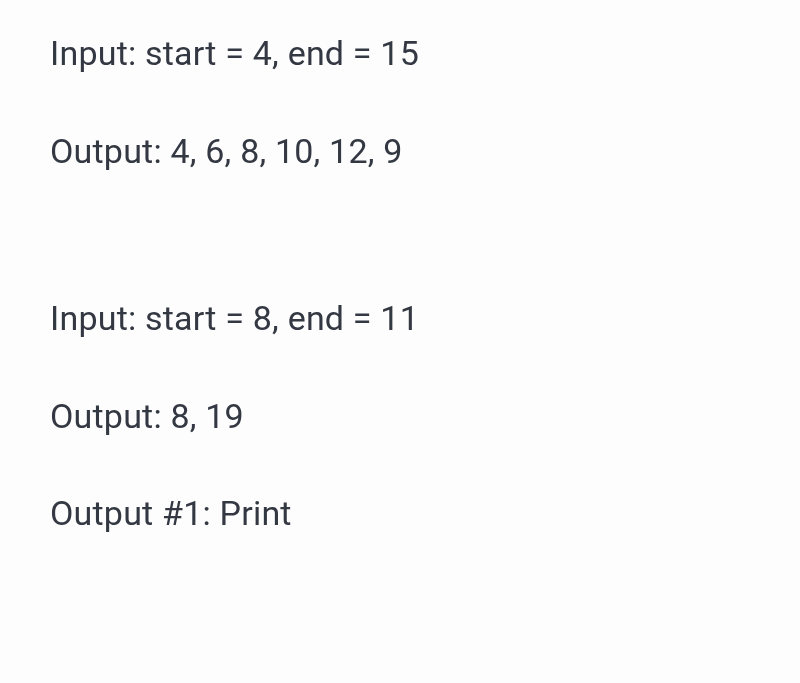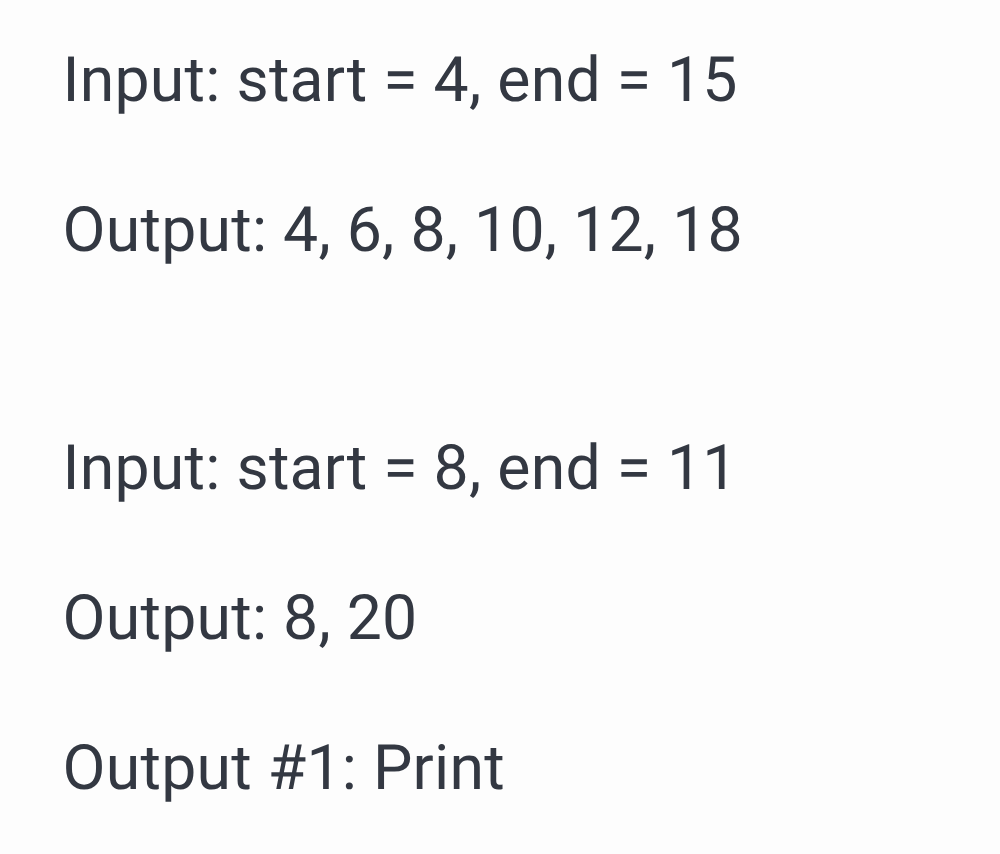--- a/index.html
+++ b/index.html
@@ -9,30 +9,30 @@
     }
     body {
       width: 800px;
       height: 683px;
       background: #fdfdfd;
       font-family: -apple-system, BlinkMacSystemFont, "Segoe UI", Roboto, Helvetica, Arial, sans-serif;
       padding: 30px 50px;
       color: #333842;
     }
     .line {
-      font-size: 50px;
+      font-size: 34px;
       line-height: 1.4;
       margin-bottom: 50px;
       letter-spacing: 0.2px;
     }
     .gap {
       height: 70px;
     }
   </style>
 </head>
 <body>
 
 <div class="line">Input: start = 4, end = 15</div>
-<div class="line">Output: 4, 6, 8, 10, 12, 18</div>
+<div class="line">Output: 4, 6, 8, 10, 12, 9</div>
 <div class="gap"></div>
 <div class="line">Input: start = 8, end = 11</div>
-<div class="line">Output: 8, 20</div>
+<div class="line">Output: 8, 19</div>
 <div class="line">Output #1: Print</div>
 
 </body></html>

